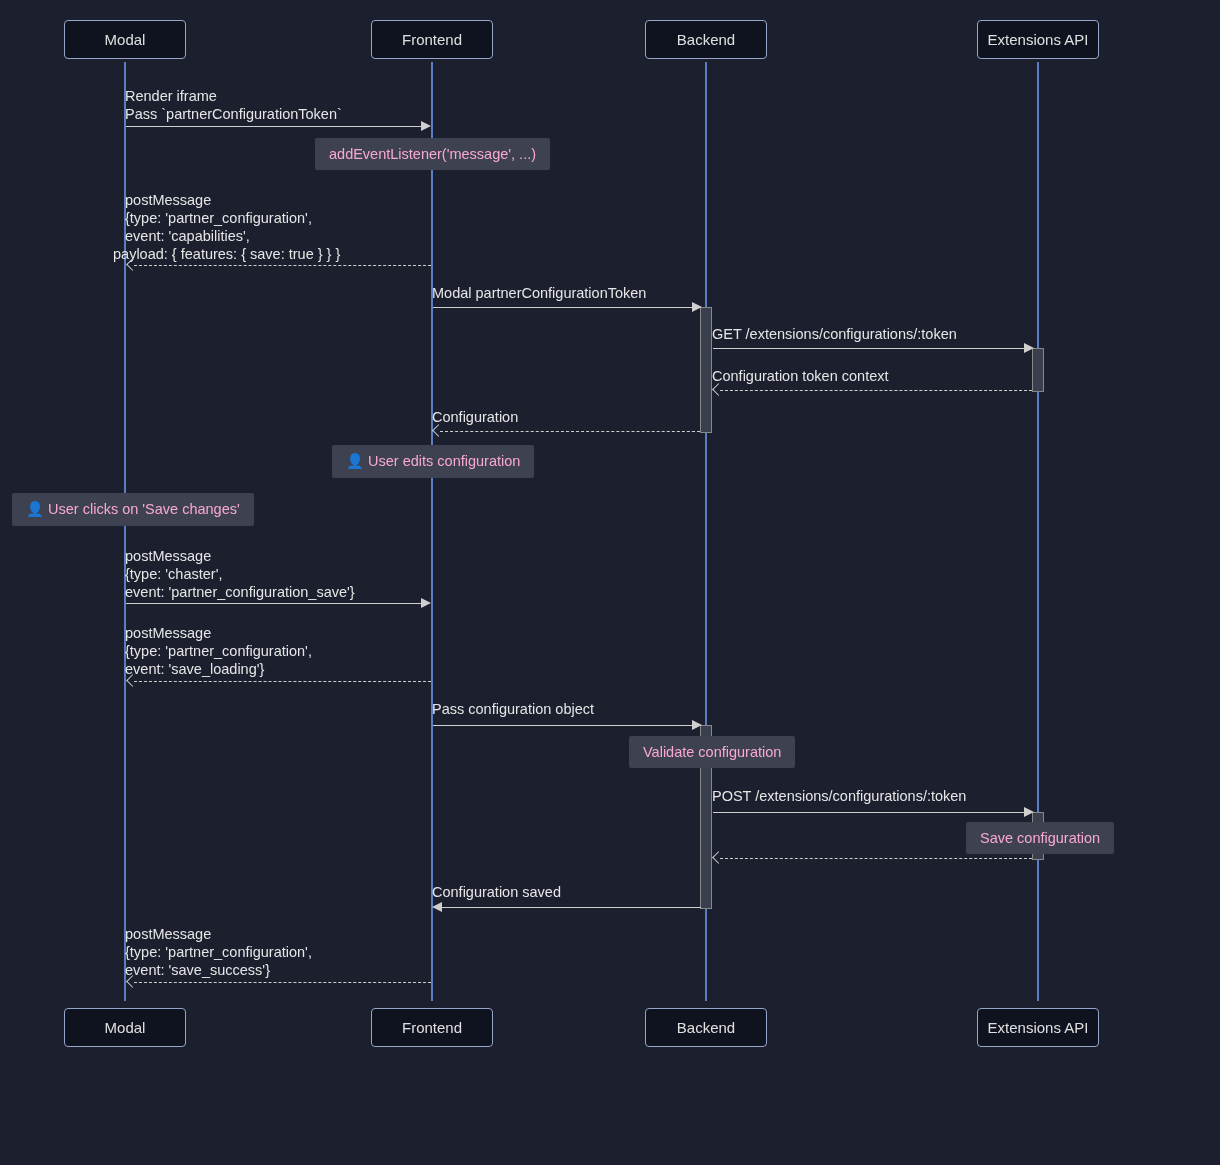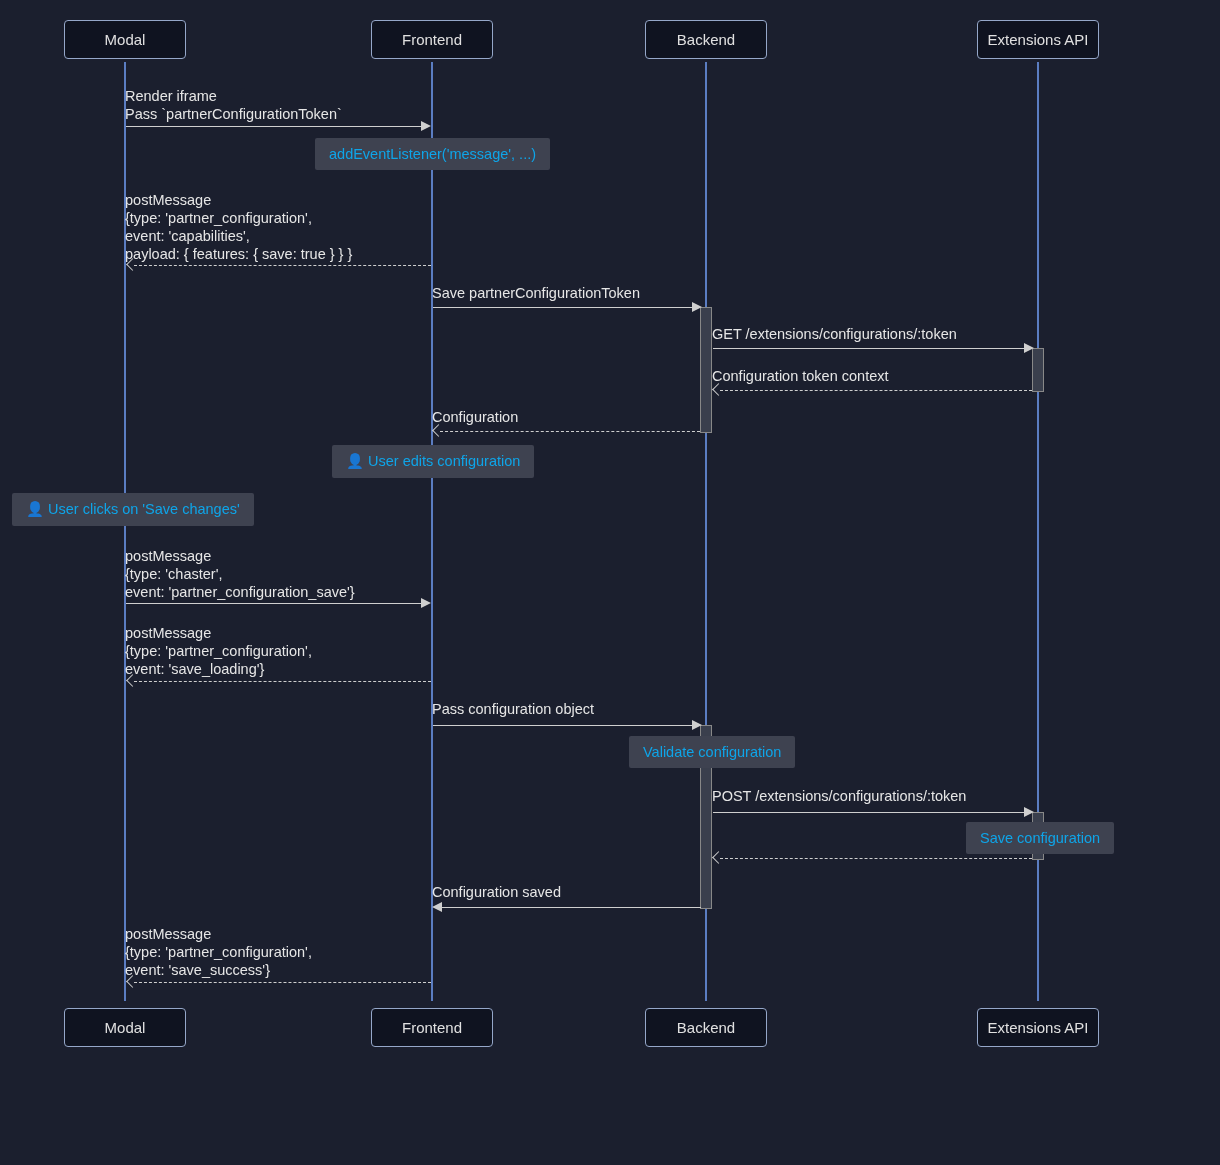--- a/index.html
+++ b/index.html
@@ -73,21 +73,21 @@
     border-top: 1.5px solid #cfcfcf;
     border-left: 1.5px solid #cfcfcf;
     transform: rotate(-45deg);
   }
   .note {
     position: absolute;
     background: #3e4250;
     border-radius: 2px;
     padding: 8px 14px;
     font-size: 14.5px;
-    color: #0ea5e9;
+    color: #f9a8d4;
     text-align: left;
   }
   .note .emoji {
     margin-right: 4px;
   }
 </style>
 </head>
 <body>
 
 <div class="lifeline" style="left:124px"></div>
@@ -113,25 +113,25 @@
 <div class="msg" style="left:125px; width:306px; top:88px">Render iframe</div>
 <div class="msg" style="left:125px; width:306px; top:106px">Pass `partnerConfigurationToken`</div>
 <div class="line-solid" style="left:126px; width:296px; top:126px"></div>
 <div class="arrow-right" style="left:421px; top:121px"></div>
 
 <div class="note" style="left:315px; top:138px">addEventListener('message', ...)</div>
 
 <div class="msg" style="left:125px; width:306px; top:192px">postMessage</div>
 <div class="msg" style="left:125px; width:306px; top:210px">{type: 'partner_configuration',</div>
 <div class="msg" style="left:125px; width:306px; top:228px">event: 'capabilities',</div>
-<div class="msg" style="left:125px; width:360px; top:246px">payload: { features: { save: true } } }</div>
+<div class="msg" style="left:113px; width:360px; top:246px">payload: { features: { save: true } } }</div>
 <div class="line-dashed" style="left:134px; width:297px; top:265px"></div>
 <div class="arrow-left-open" style="left:128px; top:260px"></div>
 
-<div class="msg" style="left:432px; width:273px; top:285px">Save partnerConfigurationToken</div>
+<div class="msg" style="left:432px; width:273px; top:285px">Modal partnerConfigurationToken</div>
 <div class="line-solid" style="left:433px; width:260px; top:307px"></div>
 <div class="arrow-right" style="left:692px; top:302px"></div>
 
 <div class="msg" style="left:712px; width:320px; top:326px">GET /extensions/configurations/:token</div>
 <div class="line-solid" style="left:713px; width:312px; top:348px"></div>
 <div class="arrow-right" style="left:1024px; top:343px"></div>
 
 <div class="msg" style="left:712px; width:320px; top:368px">Configuration token context</div>
 <div class="line-dashed" style="left:720px; width:312px; top:390px"></div>
 <div class="arrow-left-open" style="left:714px; top:385px"></div>

